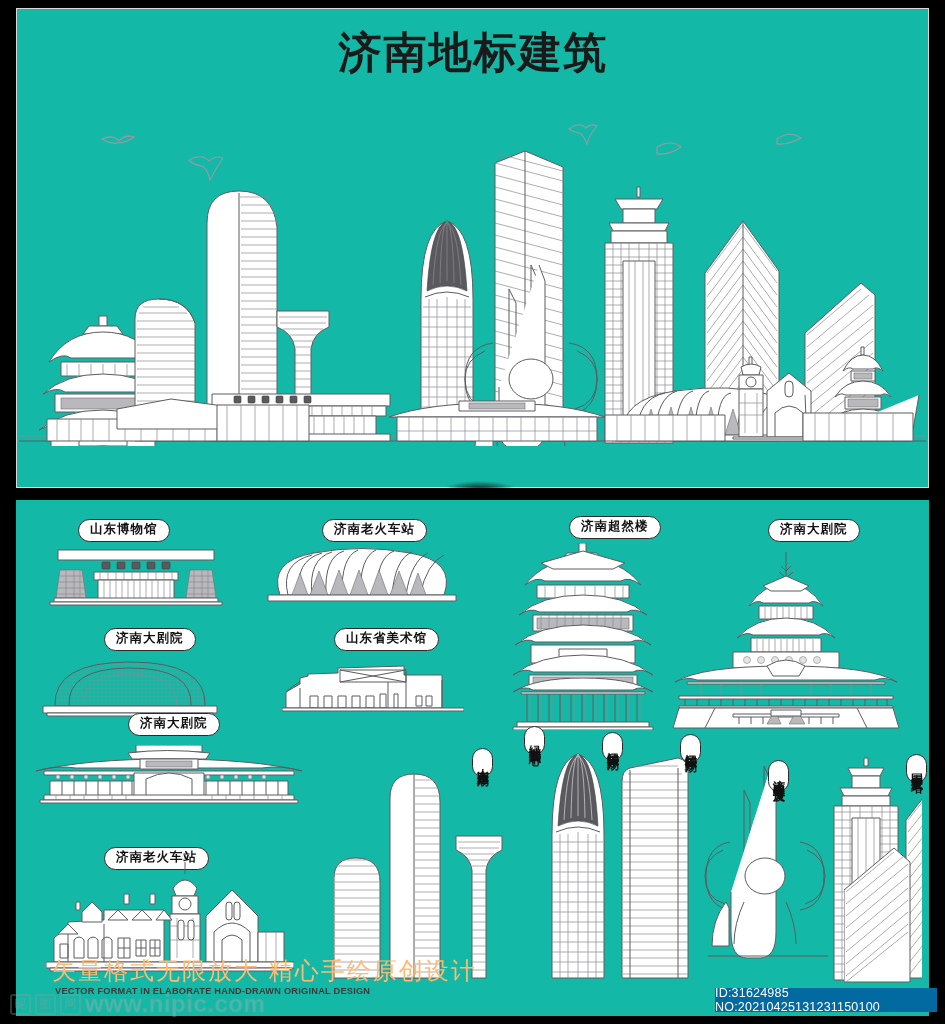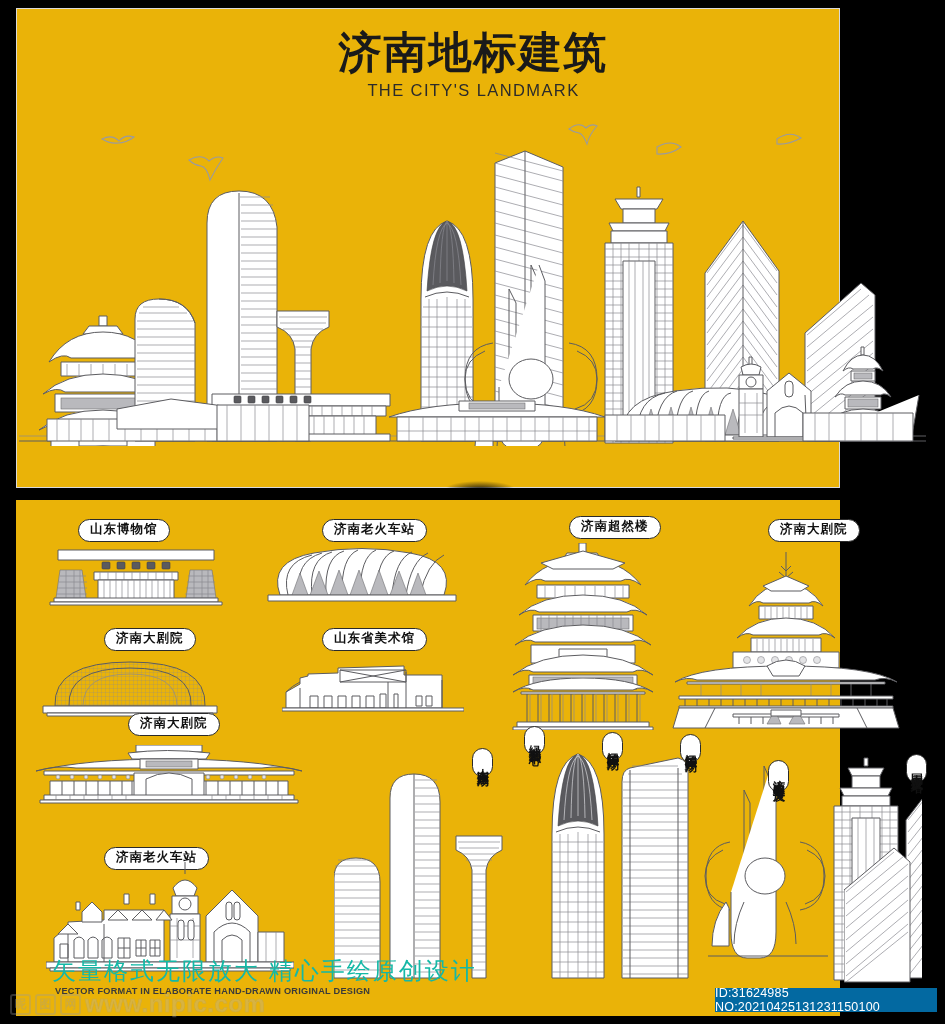--- a/index.html
+++ b/index.html
@@ -13,22 +13,22 @@
     position: relative;
     width: 945px; height: 1024px;
     background: #000;
     overflow: hidden;
   }
 
   
   .panel {
     position: absolute;
     left: 16px;
-    width: 824px;
-    background: #eab308;
+    width: 913px;
+    background: #14b8a6;
     border: 1px solid #d9d9d9;
   }
   #panel-top { top: 8px; height: 480px; }
   #panel-bottom { top: 500px; height: 516px; border: none; }
 
   
   .header { position: absolute; top: 20px; left: 0; width: 913px; text-align: center; }
   .title-cn {
     font-family: "Liberation Sans", "DejaVu Sans", sans-serif;
     font-size: 43px; font-weight: 700; letter-spacing: 2px;
@@ -83,21 +83,21 @@
     position: absolute; left: 444px; top: 481px;
     width: 72px; height: 9px;
     background: radial-gradient(ellipse at 50% 100%, #111 0%, #55555500 72%);
     border-radius: 50%;
   }
 
   
   .footer { position: absolute; left: 0; top: 958px; width: 945px; }
   .footer-cn {
     margin-left: 52px;
-    font-size: 24px; font-weight: 400; letter-spacing: 2px; color: #14b8a6;
+    font-size: 24px; font-weight: 400; letter-spacing: 2px; color: #fdba74;
     line-height: 1.1;
   }
   .footer-en {
     margin-left: 55px; margin-top: 2px;
     font-size: 9.2px; letter-spacing: 0.25px; color: #3a3a3a; font-weight: 600;
   }
 
   
   #watermark {
     position: absolute; left: 10px; top: 990px;
@@ -128,21 +128,20 @@
 </style>
 </head>
 <body>
 
 <div id="poster">
 
   <div class="panel" id="panel-top">
 
     <div class="header">
       <div class="title-cn">济南地标建筑</div>
-      <div class="title-en">THE CITY'S LANDMARK</div>
     </div>
 
     <div class="art-holder" style="left:0;top:100px;">
       <svg class="art" width="911" height="337" viewBox="0 0 911 337">
 
         <g>
           <path class="bird" d="M85 30 q10 -5 17 2 q6 -7 15 -4 q-8 6 -16 6 q-8 1 -16 -4z"></path>
           <path class="bird" d="M172 51 q12 -7 20 1 q7 -6 14 -3 q-7 10 -13 22 q-3 -13 -9 -14 q-7 -1 -12 -6z"></path>
           <path class="bird" d="M552 20 q10 -8 17 -1 q5 -5 11 -2 q-8 9 -10 18 q-4 -10 -8 -11 q-6 -1 -10 -4z"></path>
           <path class="bird" d="M640 38 q14 -8 24 0 q-11 8 -24 7z"></path>
@@ -552,21 +551,21 @@
           </pattern>
         </defs>
         <path d="M14 50 q-2 -44 75 -44 q77 0 75 44z" fill="url(#meshpat)" stroke="#5c5c60" stroke-width="1"></path>
         <path class="ln" d="M28 50 q-2 -38 61 -38 q63 0 61 38" fill="none"></path>
         <path class="ln-t" d="M42 50 q0 -32 47 -32 q47 0 47 32"></path>
         <rect class="ln-f" x="2" y="50" width="174" height="7"></rect>
         <rect class="ln-f" x="6" y="57" width="166" height="3"></rect>
       </svg>
     </div>
 
-    <div class="pill" style="left:306px; top:128px;">山东省美术馆</div>
+    <div class="pill" style="left:318px; top:128px;">山东省美术馆</div>
     <div class="art-holder" style="left:266px; top:160px;">
       <svg class="art" width="182" height="58" viewBox="0 0 182 58">
         <path class="ln-f" d="M4 48 l0 -16 l14 -8 l0 -6 l8 -2 l0 -2 l30 -1 l0 -5 l66 -2 l0 9 l38 0 l0 33z"></path>
         <path class="ln" d="M58 10 l66 0 l0 12 l-66 0z"></path>
         <path class="ln" d="M58 10 l66 12 M124 10 l-66 12"></path>
         <path class="ln" d="M124 12 l0 36 M106 22 l0 26 M160 20 l0 28"></path>
         <path class="ln" d="M18 28 l0 20 M18 22 q-8 4 -14 10"></path>
         <g class="ln">
           <path d="M28 36 h8 v12 h-8z M42 36 h8 v12 h-8z M56 36 h8 v12 h-8z M70 36 h8 v12 h-8z M84 36 h8 v12 h-8z M98 34 h6 v14 h-6z M112 34 h4 v14 h-4z"></path>
           <path d="M134 36 h6 v10 h-6z M144 36 h6 v10 h-6z"></path>

